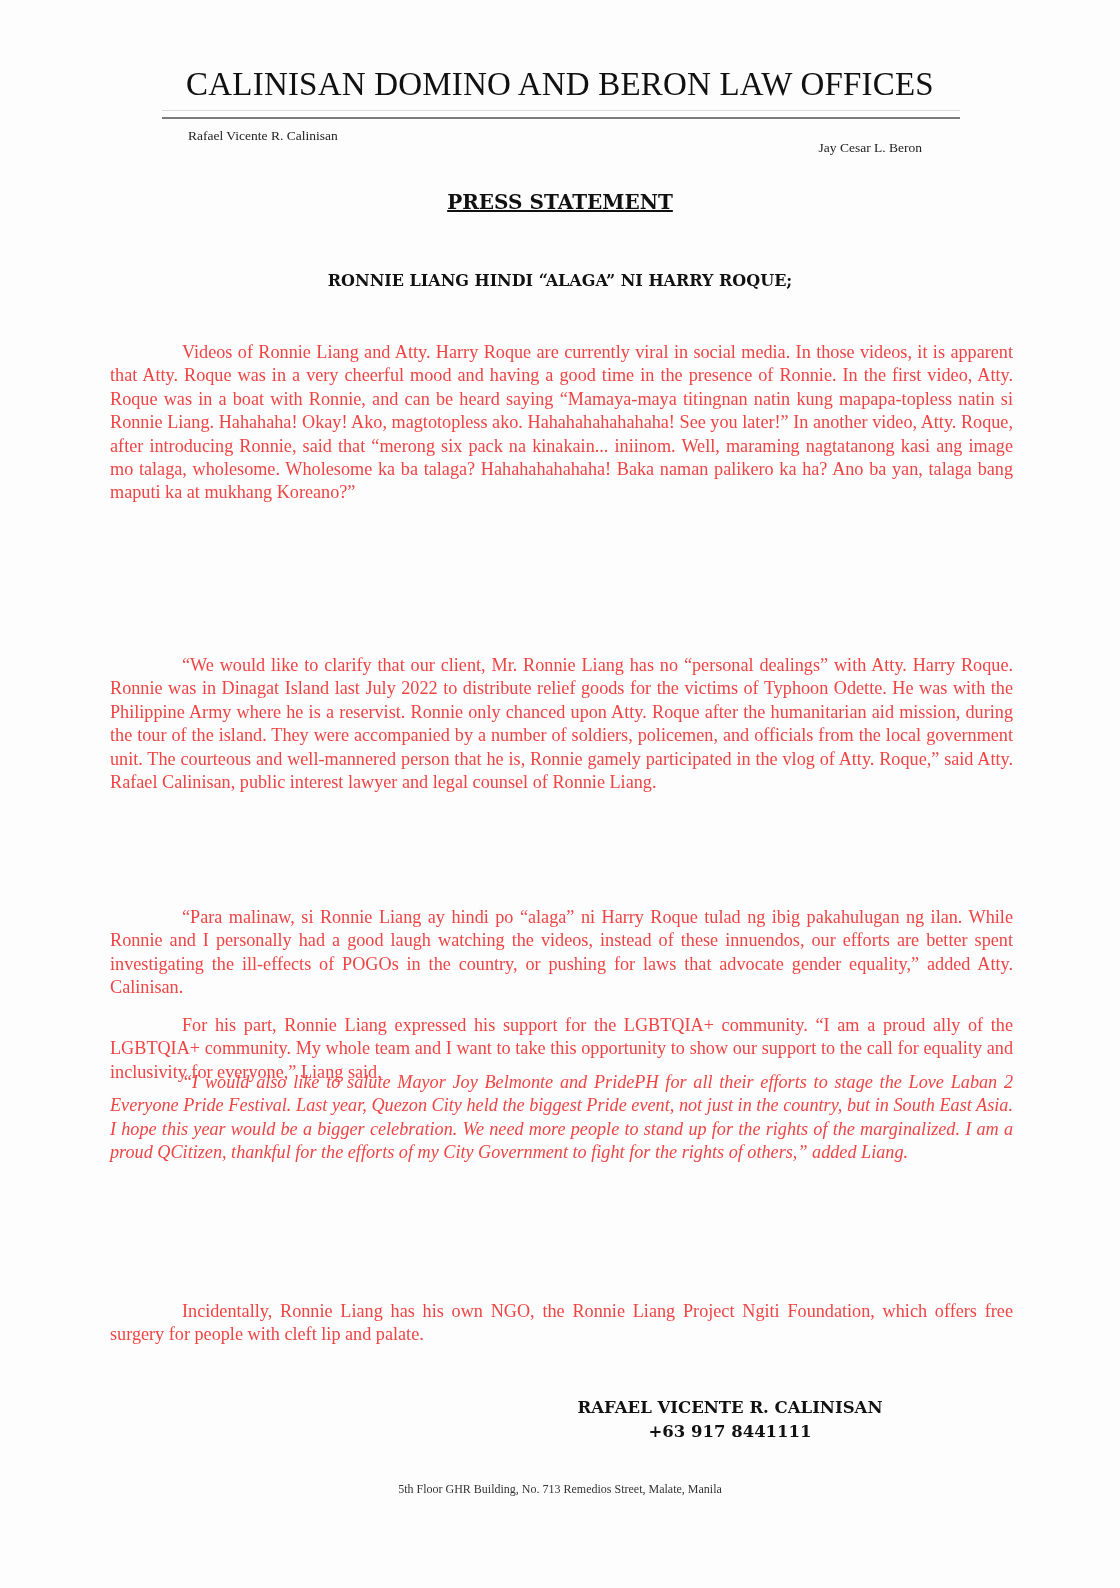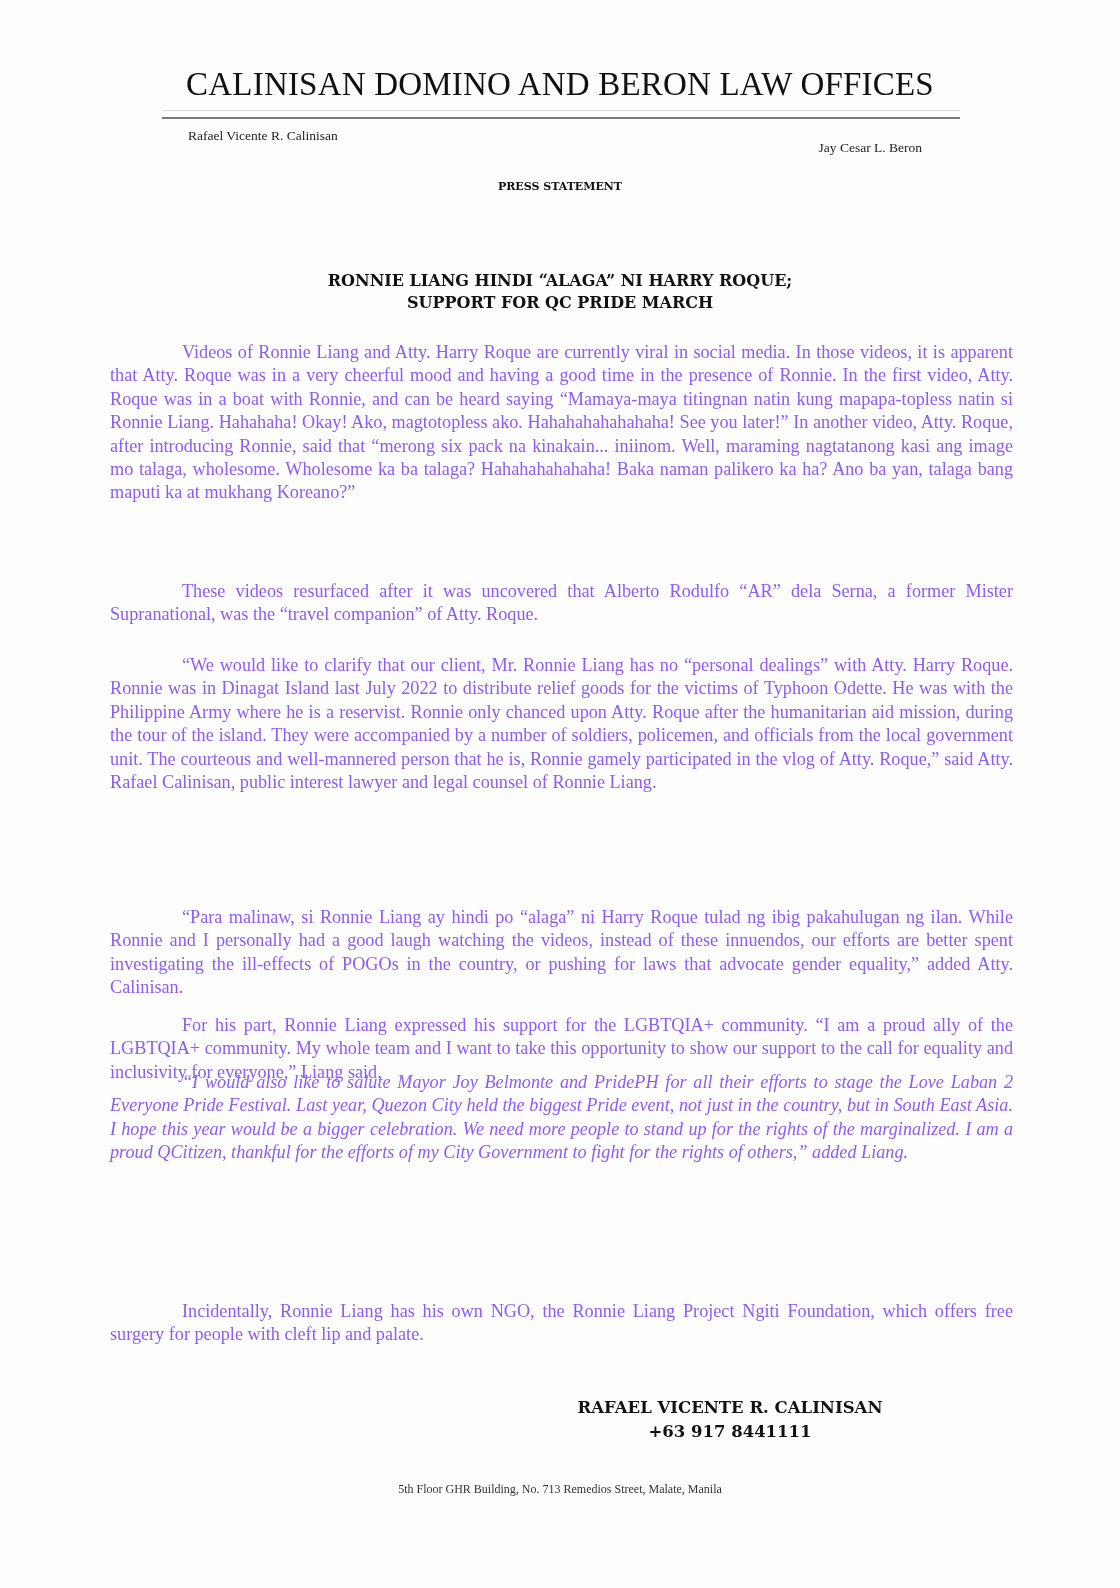--- a/index.html
+++ b/index.html
@@ -9,28 +9,28 @@
     .letterhead-title {
       position: absolute; left: 0; top: 66px; width: 1120px; text-align: center;
       font-family: "Liberation Serif", serif; font-size: 33px; letter-spacing: 0.2px; color: #111;
     }
     .letterhead-rule-thin { position: absolute; left: 162px; top: 110px; width: 798px; height: 1px; background: #d9d9d9; }
     .letterhead-rule { position: absolute; left: 162px; top: 117px; width: 798px; height: 2px; background: #7a7a7a; }
     .partner-left { position: absolute; left: 188px; top: 128px; font-family: "Liberation Serif", serif; font-size: 13.5px; color: #222; }
     .partner-right { position: absolute; right: 198px; top: 140px; font-family: "Liberation Serif", serif; font-size: 13.5px; color: #222; }
 
     .heading-block { position: absolute; left: 0; width: 1120px; text-align: center; font-family: "DejaVu Serif", serif; color: #111; }
-    .press-statement { top: 180px; font-weight: bold; font-size: 11px; }
+    .press-statement { top: 190px; font-weight: bold; font-size: 20px; text-decoration: underline; }
     .release-note { top: 220px; font-style: italic; font-weight: bold; font-size: 16px; text-decoration: underline; }
     .headline { top: 270px; font-weight: bold; font-size: 16px; line-height: 22px; }
 
     .body-text {
       position: absolute; left: 110px; width: 903px;
       font-family: "Liberation Serif", serif; font-size: 18.2px; line-height: 23.4px;
-      text-align: justify; color: #8b5cf6;
+      text-align: justify; color: #ef4444;
     }
     .body-text .indent { display: inline-block; width: 72px; }
     #p1 { top: 341px; }
     #p2 { top: 580px; }
     #p3 { top: 654px; }
     #p4 { top: 906px; }
     #p5 { top: 1014px; }
     #p6 { top: 1071px; font-style: italic; }
     #p7 { top: 1300px; }
 
@@ -47,25 +47,23 @@
 
   <div class="letterhead-title">CALINISAN DOMINO AND BERON LAW OFFICES</div>
   <div class="letterhead-rule-thin"></div>
   <div class="letterhead-rule"></div>
   <div class="partner-left">Rafael Vicente R. Calinisan</div>
   <div class="partner-right">Jay Cesar L. Beron</div>
 
   <div class="heading-block press-statement">PRESS STATEMENT</div>
   <div class="heading-block headline">
     <div>RONNIE LIANG HINDI “ALAGA” NI HARRY ROQUE;</div>
-    <div>SUPPORT FOR QC PRIDE MARCH</div>
   </div>
 
   <div class="body-text" id="p1"><span class="indent"></span><span>Videos of Ronnie Liang and Atty. Harry Roque are currently viral in social media. In those videos, it is apparent that Atty. Roque was in a very cheerful mood and having a good time in the presence of Ronnie.  In the first video, Atty. Roque was in a boat with Ronnie, and can be heard saying “Mamaya-maya titingnan natin kung mapapa-topless natin si Ronnie Liang. Hahahaha! Okay!  Ako, magtotopless ako.  Hahahahahahahaha! See you later!”  In another video, Atty. Roque, after introducing Ronnie, said that “merong six pack na kinakain... iniinom.  Well, maraming nagtatanong kasi ang image mo talaga, wholesome. Wholesome ka ba talaga?  Hahahahahahaha!  Baka naman palikero ka ha? Ano ba yan, talaga bang maputi ka at mukhang Koreano?”</span></div>
-  <div class="body-text" id="p2"><span class="indent"></span><span>These videos resurfaced after it was uncovered that Alberto Rodulfo “AR” dela Serna, a former Mister Supranational, was the “travel companion” of Atty. Roque.</span></div>
   <div class="body-text" id="p3"><span class="indent"></span><span>“We would like to clarify that our client, Mr. Ronnie Liang has no “personal dealings” with Atty. Harry Roque.  Ronnie was in Dinagat Island last July 2022 to distribute relief goods for the victims of Typhoon Odette.  He was with the Philippine Army where he is a reservist.  Ronnie only chanced upon Atty. Roque after the humanitarian aid mission, during the tour of the island.  They were accompanied by a number of soldiers, policemen, and officials from the local government unit.  The courteous and well-mannered person that he is, Ronnie gamely participated in the vlog of Atty. Roque,” said Atty. Rafael Calinisan, public interest lawyer and legal counsel of Ronnie Liang.</span></div>
   <div class="body-text" id="p4"><span class="indent"></span><span>“Para malinaw, si Ronnie Liang ay hindi po “alaga” ni Harry Roque tulad ng ibig pakahulugan ng ilan.  While Ronnie and I personally had a good laugh watching the videos, instead of these innuendos, our efforts are better spent investigating the ill-effects of POGOs in the country, or pushing for laws that advocate gender equality,” added Atty. Calinisan.</span></div>
   <div class="body-text" id="p5"><span class="indent"></span><span>For his part, Ronnie Liang expressed his support for the LGBTQIA+ community.  “I am a proud ally of the LGBTQIA+ community.  My whole team and I want to take this opportunity to show our support to the call for equality and inclusivity for everyone,” Liang said.</span></div>
   <div class="body-text" id="p6"><span class="indent"></span><span>“I would also like to salute Mayor Joy Belmonte and PridePH for all their efforts to stage the Love Laban 2 Everyone Pride Festival.  Last year, Quezon City held the biggest Pride event, not just in the country, but in South East Asia.  I hope this year would be a bigger celebration.  We need more people to stand up for the rights of the marginalized.  I am a proud QCitizen, thankful for the efforts of my City Government to fight for the rights of others,” added Liang.</span></div>
   <div class="body-text" id="p7"><span class="indent"></span><span>Incidentally, Ronnie Liang has his own NGO, the Ronnie Liang Project Ngiti Foundation, which offers free surgery for people with cleft lip and palate.</span></div>
 
   <div class="signature sig-name">RAFAEL VICENTE R. CALINISAN</div>
   <div class="signature sig-phone">+63 917 8441111</div>
 
   <div class="footer-address">5th Floor GHR Building, No. 713 Remedios Street, Malate, Manila</div>

